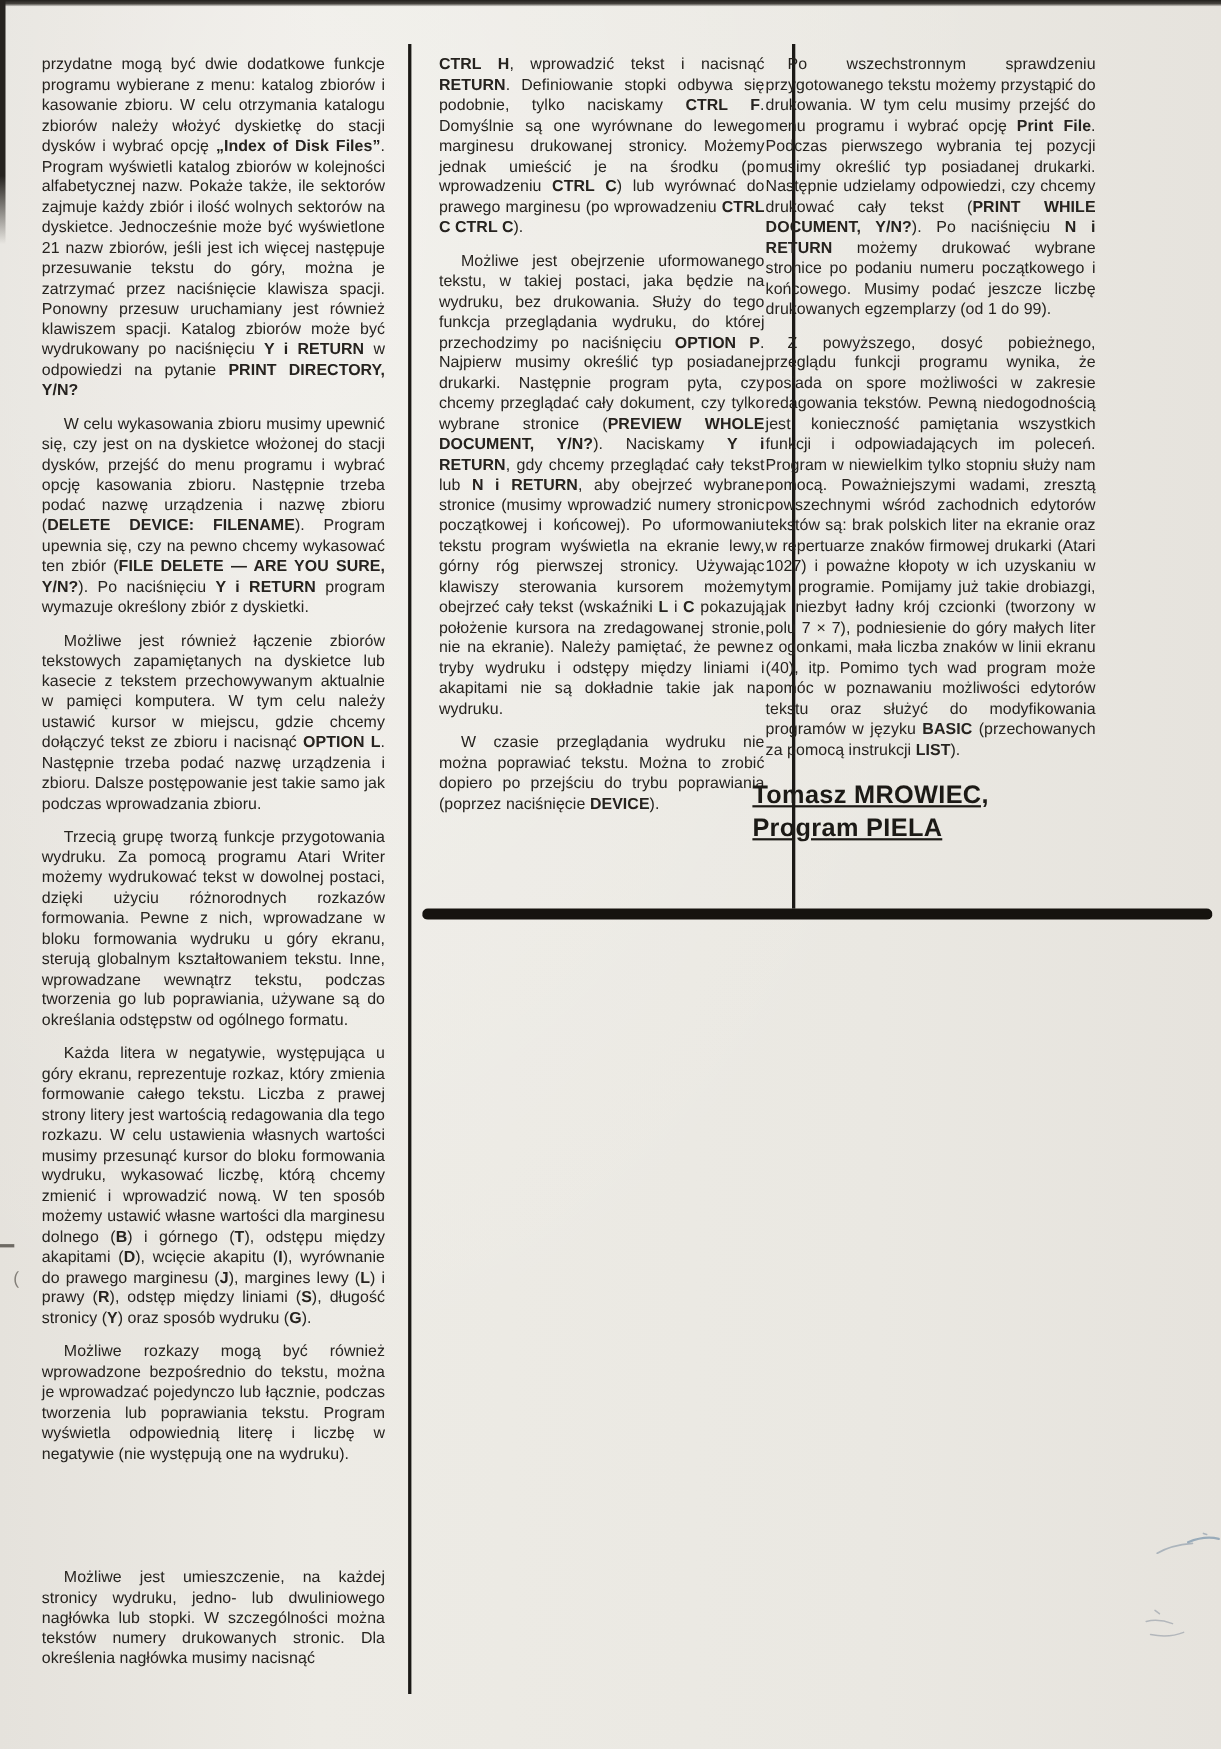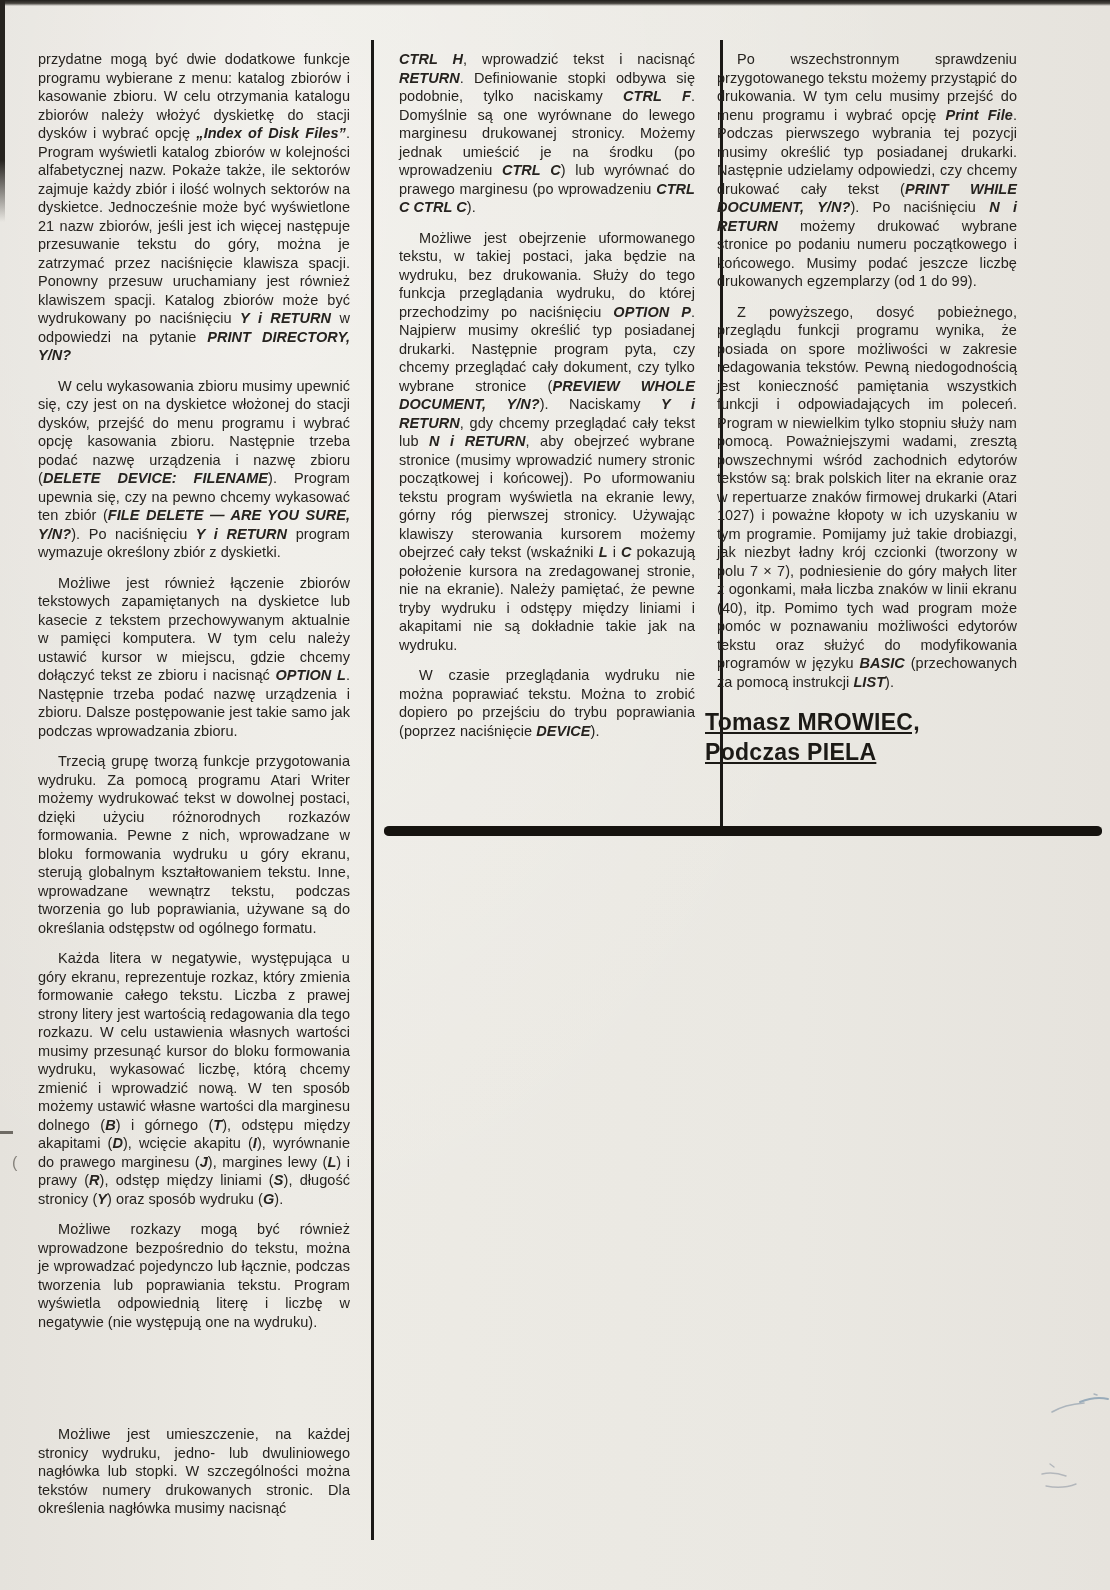--- a/index.html
+++ b/index.html
@@ -17,24 +17,24 @@
   
   .edge-top{position:absolute;left:0;top:0;width:1110px;height:6px;
     background:linear-gradient(180deg,#211f1c 0%,#46433e 55%,rgba(70,67,62,0) 100%);}
   .edge-left{position:absolute;left:0;top:0;width:5px;height:222px;
     background:linear-gradient(180deg,#26231f 0%,#26231f 72%,rgba(38,35,31,0) 100%);}
   
   .col{position:absolute;top:38px;text-align:justify;
        font-size:14.5px;line-height:18.5px;letter-spacing:0.05px;}
   .col-1{left:26px;width:336px;}
   .col-2{left:387px;width:320px;}
-  .col-3{left:705px;width:324px;}
+  .col-3{left:684px;width:324px;}
   .col p{margin:12px;}
   .col p.indent{text-indent:20px;}
-  .b{font-weight:bold;font-style:italic;}
+  .b{font-weight:bold;}
   .gap{width:100%;}
   
   .vrule{position:absolute;width:3px;background:#1b1916;}
   .vrule-1{left:371px;top:40px;height:1500px;}
   .vrule-2{left:720px;top:40px;height:786px;}
   .hbar{position:absolute;left:384px;top:826px;width:718px;height:10px;
         background:#16130f;border-radius:5px/4px;}
   
   .byline{margin-top:16px;font-weight:bold;
           font-size:23px;line-height:30px;letter-spacing:0.3px;color:#1c1a16;text-decoration:underline;}
@@ -74,21 +74,21 @@
     </div>
 
   <div class="vrule vrule-2"></div>
 
   <div class="col col-3">
 
     <p class="para indent"><span>Po wszechstronnym sprawdzeniu przygotowanego tekstu możemy przystąpić do drukowania. W tym celu musimy przejść do menu programu i wybrać opcję </span><span class="b">Print File</span><span>. Podczas pierwszego wybrania tej pozycji musimy określić typ posiadanej drukarki. Następnie udzielamy odpowiedzi, czy chcemy drukować cały tekst (</span><span class="b">PRINT WHILE DOCUMENT, Y/N?</span><span>). Po naciśnięciu </span><span class="b">N i RETURN</span><span> możemy drukować wybrane stronice po podaniu numeru początkowego i końcowego. Musimy podać jeszcze liczbę drukowanych egzemplarzy (od 1 do 99).</span></p>
       <p class="para indent"><span>Z powyższego, dosyć pobieżnego, przeglądu funkcji programu wynika, że posiada on spore możliwości w zakresie redagowania tekstów. Pewną niedogodnością jest konieczność pamiętania wszystkich funkcji i odpowiadających im poleceń. Program w niewielkim tylko stopniu służy nam pomocą. Poważniejszymi wadami, zresztą powszechnymi wśród zachodnich edytorów tekstów są: brak polskich liter na ekranie oraz w repertuarze znaków firmowej drukarki (Atari 1027) i poważne kłopoty w ich uzyskaniu w tym programie. Pomijamy już takie drobiazgi, jak niezbyt ładny krój czcionki (tworzony w polu 7 × 7), podniesienie do góry małych liter z ogonkami, mała liczba znaków w linii ekranu (40), itp. Pomimo tych wad program może pomóc w poznawaniu możliwości edytorów tekstu oraz służyć do modyfikowania programów w języku </span><span class="b">BASIC</span><span> (przechowanych za pomocą instrukcji </span><span class="b">LIST</span><span>).</span></p>
       <div class="byline">
       <div>Tomasz MROWIEC,</div>
-      <div>Podczas PIELA</div>
+      <div>Program PIELA</div>
     </div>
   </div>
 
   <div class="hbar"></div>
 
   <div class="margin-dash"></div>
   <div class="margin-paren">(</div>
 
   <svg class="pen pen-1" width="60" height="26" viewBox="0 0 60 26">
     <path d="M2,20 C12,14 22,12 34,11" stroke="#7d8fa2" stroke-width="1.6" fill="none" stroke-linecap="round"></path>

